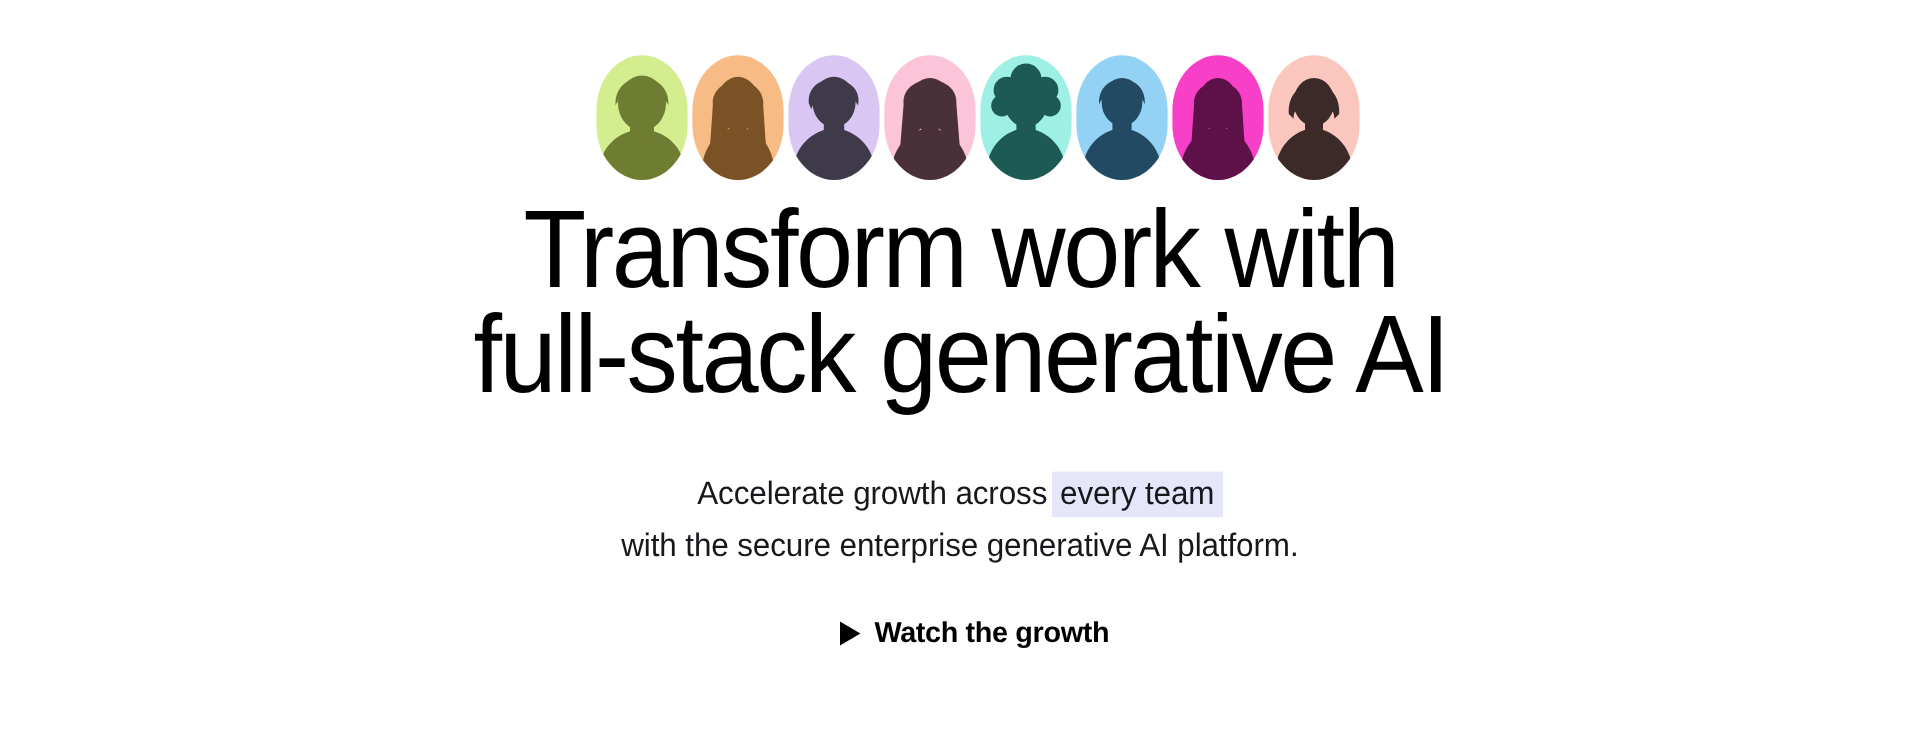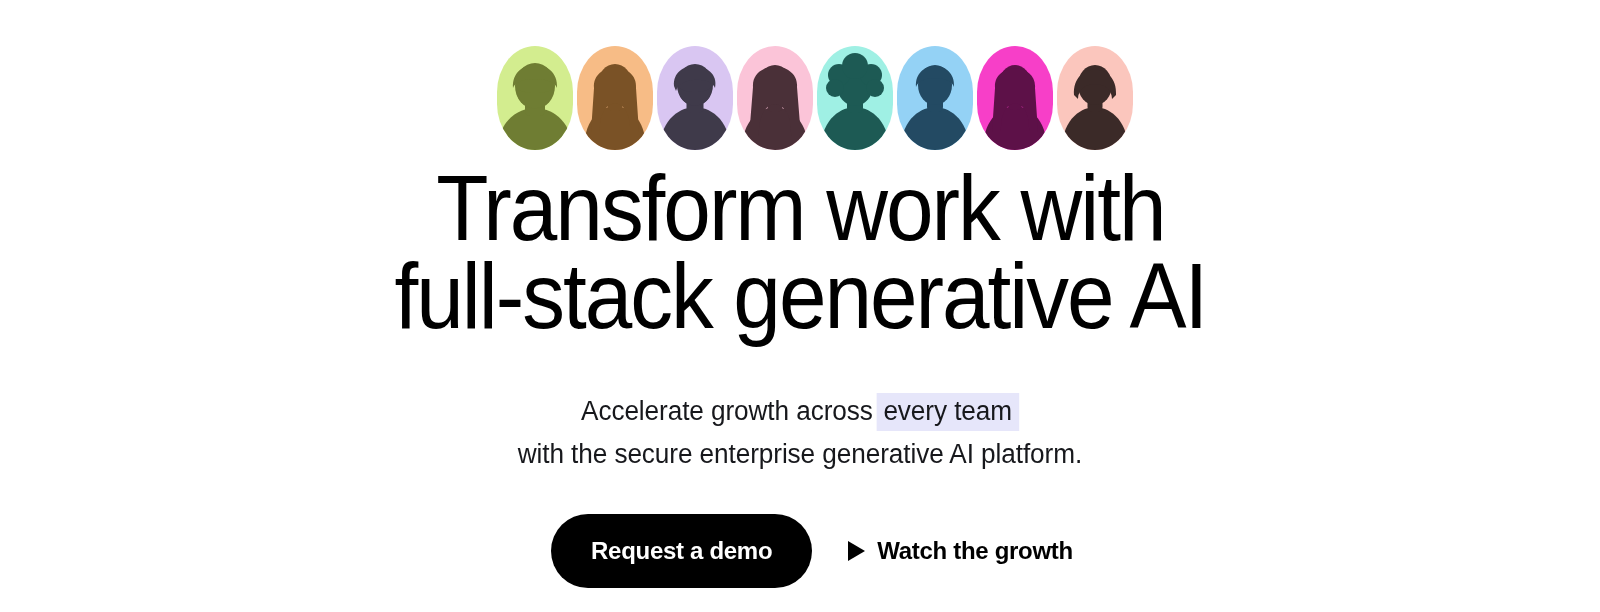--- a/index.html
+++ b/index.html
@@ -255,20 +255,19 @@
   </h1>
 
   <p class="subhead" style="color: rgb(23, 24, 28);">
     <span class="sub-line">
       <span>Accelerate growth across</span><span class="highlight" style="background: rgb(230, 230, 250);">every team</span>
     </span>
     <span class="sub-line">with the secure enterprise generative AI platform.</span>
   </p>
 
   <div class="cta-row">
-    <button class="btn-primary" style="background: rgb(0, 0, 0); color: rgb(255, 255, 255);">Request a demo</button>
     <a class="video-link" href="#">
       <span class="play-icon"></span>
       <span>Watch the growth</span>
     </a>
   </div>
 
 </div>
 
 </body></html>

